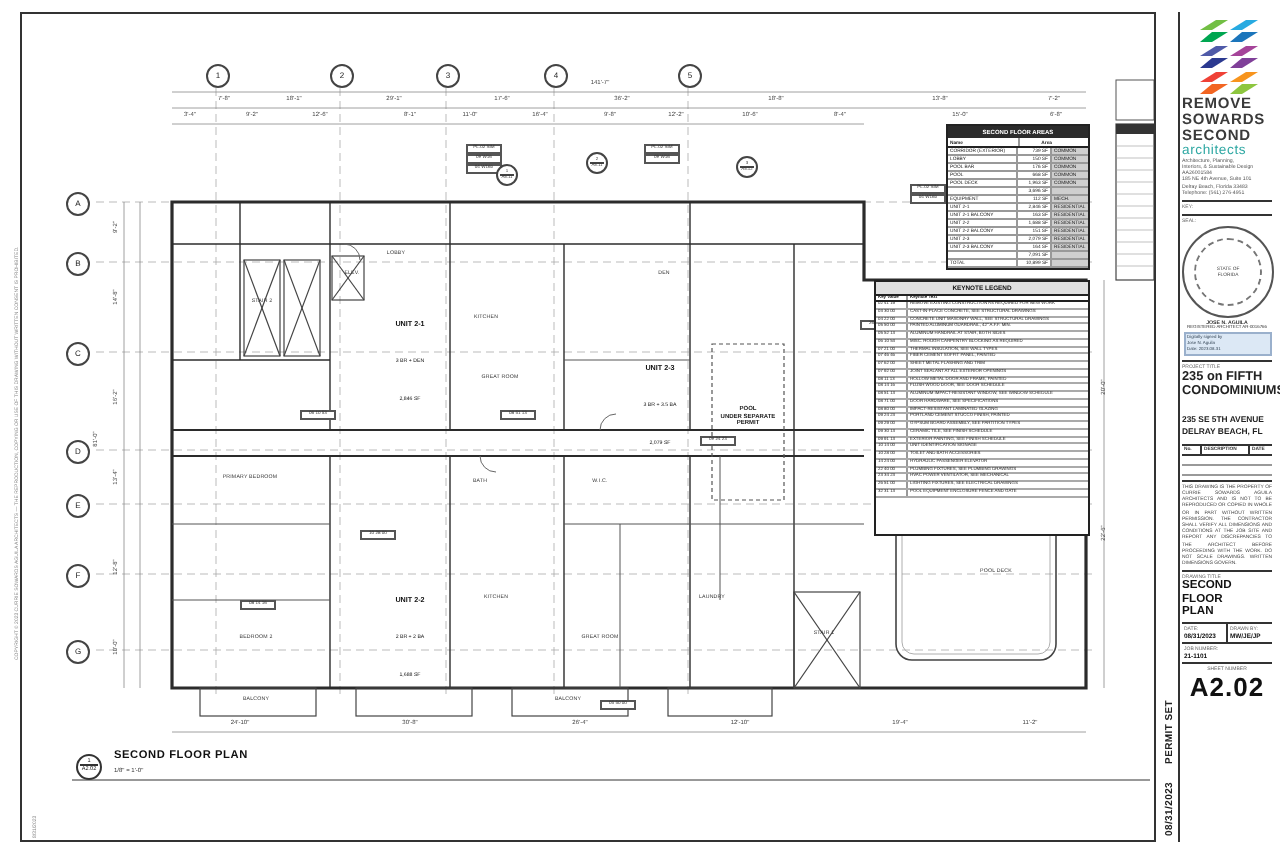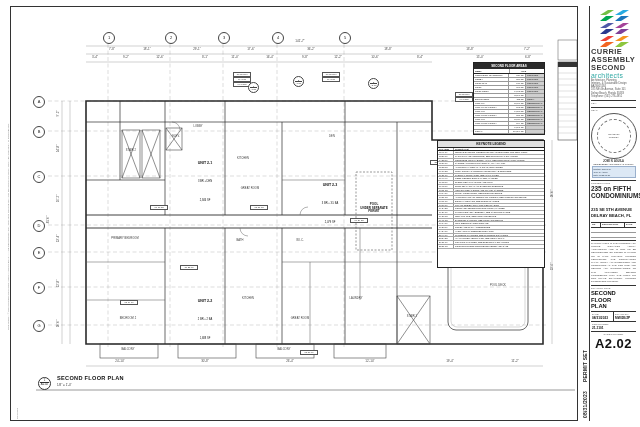--- a/index.html
+++ b/index.html
@@ -577,22 +577,22 @@
             <path d="M1,5 L9,0 L15,0 L7,5 Z" fill="#ef4136"></path>
             <path d="M7,6 L15,6 L7,11 L1,11 Z" fill="#f26522"></path>
           </g>
         <g transform="translate(15,26)">
             <path d="M1,5 L9,0 L15,0 L7,5 Z" fill="#f7941d"></path>
             <path d="M7,6 L15,6 L7,11 L1,11 Z" fill="#8dc63f"></path>
           </g>
       </svg>
 
       <div class="firm-name">
-        <div>CURRIE</div>
-        <div>ASSEMBLY</div>
+        <div>REMOVE</div>
+        <div>SOWARDS</div>
         <div>SECOND</div>
       </div>
       <div class="firm-arch" style="color:#2fa8a3;">architects</div>
 
       <div class="tinyline">
         <div>Architecture, Planning,</div>
         <div>Interiors, &amp; Sustainable Design</div>
         <div>AA26001584</div>
         <div>185 NE 4th Avenue, Suite 101</div>
         <div>Delray Beach, Florida 33483</div>

